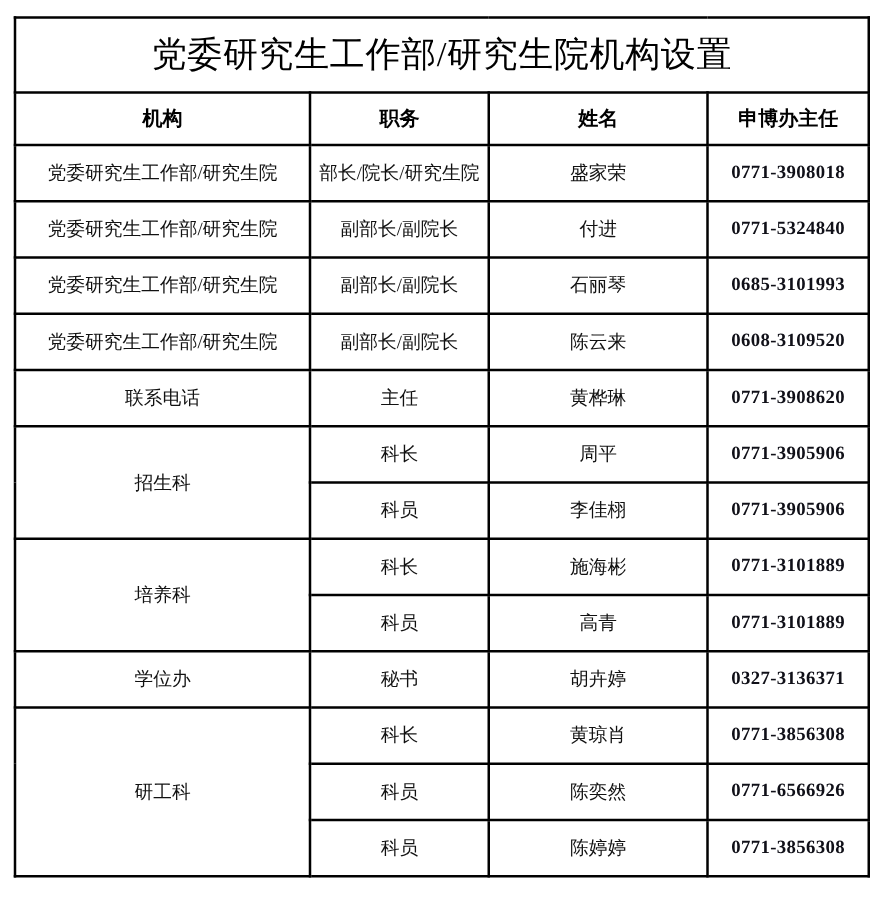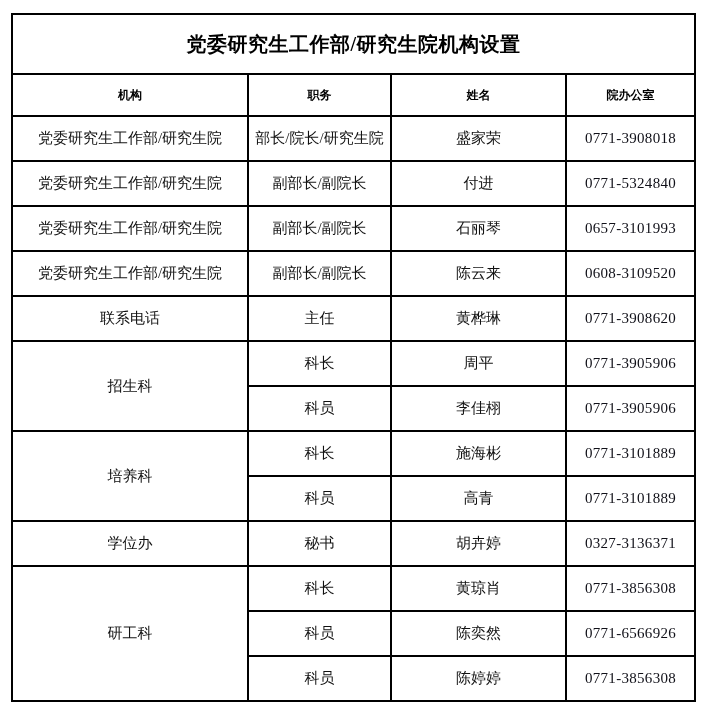--- a/index.html
+++ b/index.html
@@ -33,37 +33,37 @@
   col.c4 { width: 129px; }
   th, td {
     border: 2px solid #000000;
     text-align: center;
     vertical-align: middle;
     padding: 0 4px;
     overflow: hidden;
   }
   th.title {
     height: 58px;
-    font-size: 20px;
-    font-weight: bold;
+    font-size: 28px;
+    font-weight: normal;
     letter-spacing: 0.5px;
   }
   tr.header-row th {
     height: 40px;
-    font-size: 12px;
+    font-size: 16px;
     font-weight: bold;
   }
   tbody td {
     height: 43px;
     font-size: 15px;
     font-weight: normal;
     color: #111111;
   }
   tbody td.phone {
-    font-weight: normal;
+    font-weight: bold;
     color: #101018;
     letter-spacing: 0.3px;
   }
 </style>
 </head>
 <body>
 
 <div class="page">
   <table class="org-table">
     <colgroup>
@@ -73,41 +73,41 @@
       <col class="c4">
     </colgroup>
     <thead>
       <tr class="title-row">
         <th colspan="4" class="title">党委研究生工作部/研究生院机构设置</th>
       </tr>
       <tr class="header-row">
           <th>机构</th>
           <th>职务</th>
           <th>姓名</th>
-          <th>院办公室</th>
+          <th>申博办主任</th>
         </tr>
     </thead>
     <tbody>
         <tr>
           <td rowspan="1" class="org">党委研究生工作部/研究生院</td>
           <td>部长/院长/研究生院</td>
           <td>盛家荣</td>
           <td class="phone">0771-3908018</td>
         </tr>
         <tr>
           <td rowspan="1" class="org">党委研究生工作部/研究生院</td>
           <td>副部长/副院长</td>
           <td>付进</td>
           <td class="phone">0771-5324840</td>
         </tr>
         <tr>
           <td rowspan="1" class="org">党委研究生工作部/研究生院</td>
           <td>副部长/副院长</td>
           <td>石丽琴</td>
-          <td class="phone">0657-3101993</td>
+          <td class="phone">0685-3101993</td>
         </tr>
         <tr>
           <td rowspan="1" class="org">党委研究生工作部/研究生院</td>
           <td>副部长/副院长</td>
           <td>陈云来</td>
           <td class="phone">0608-3109520</td>
         </tr>
         <tr>
           <td rowspan="1" class="org">联系电话</td>
           <td>主任</td>

